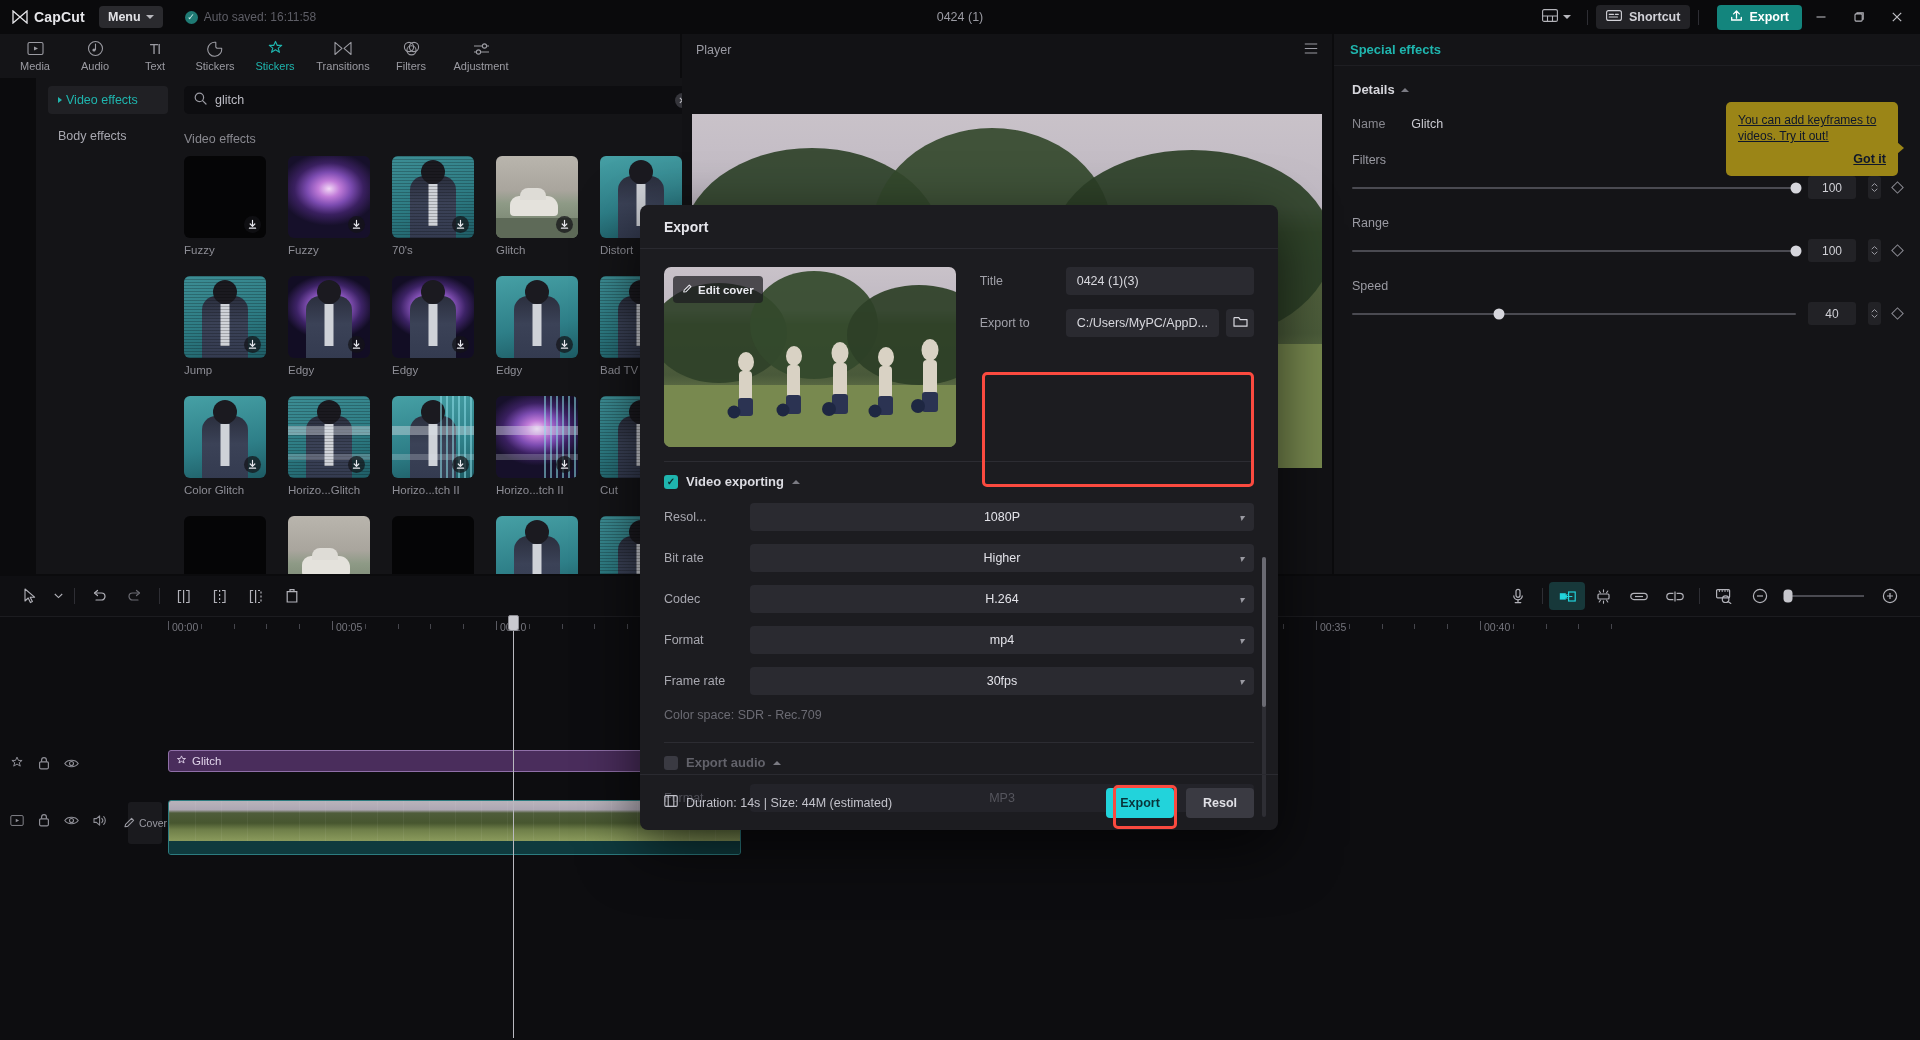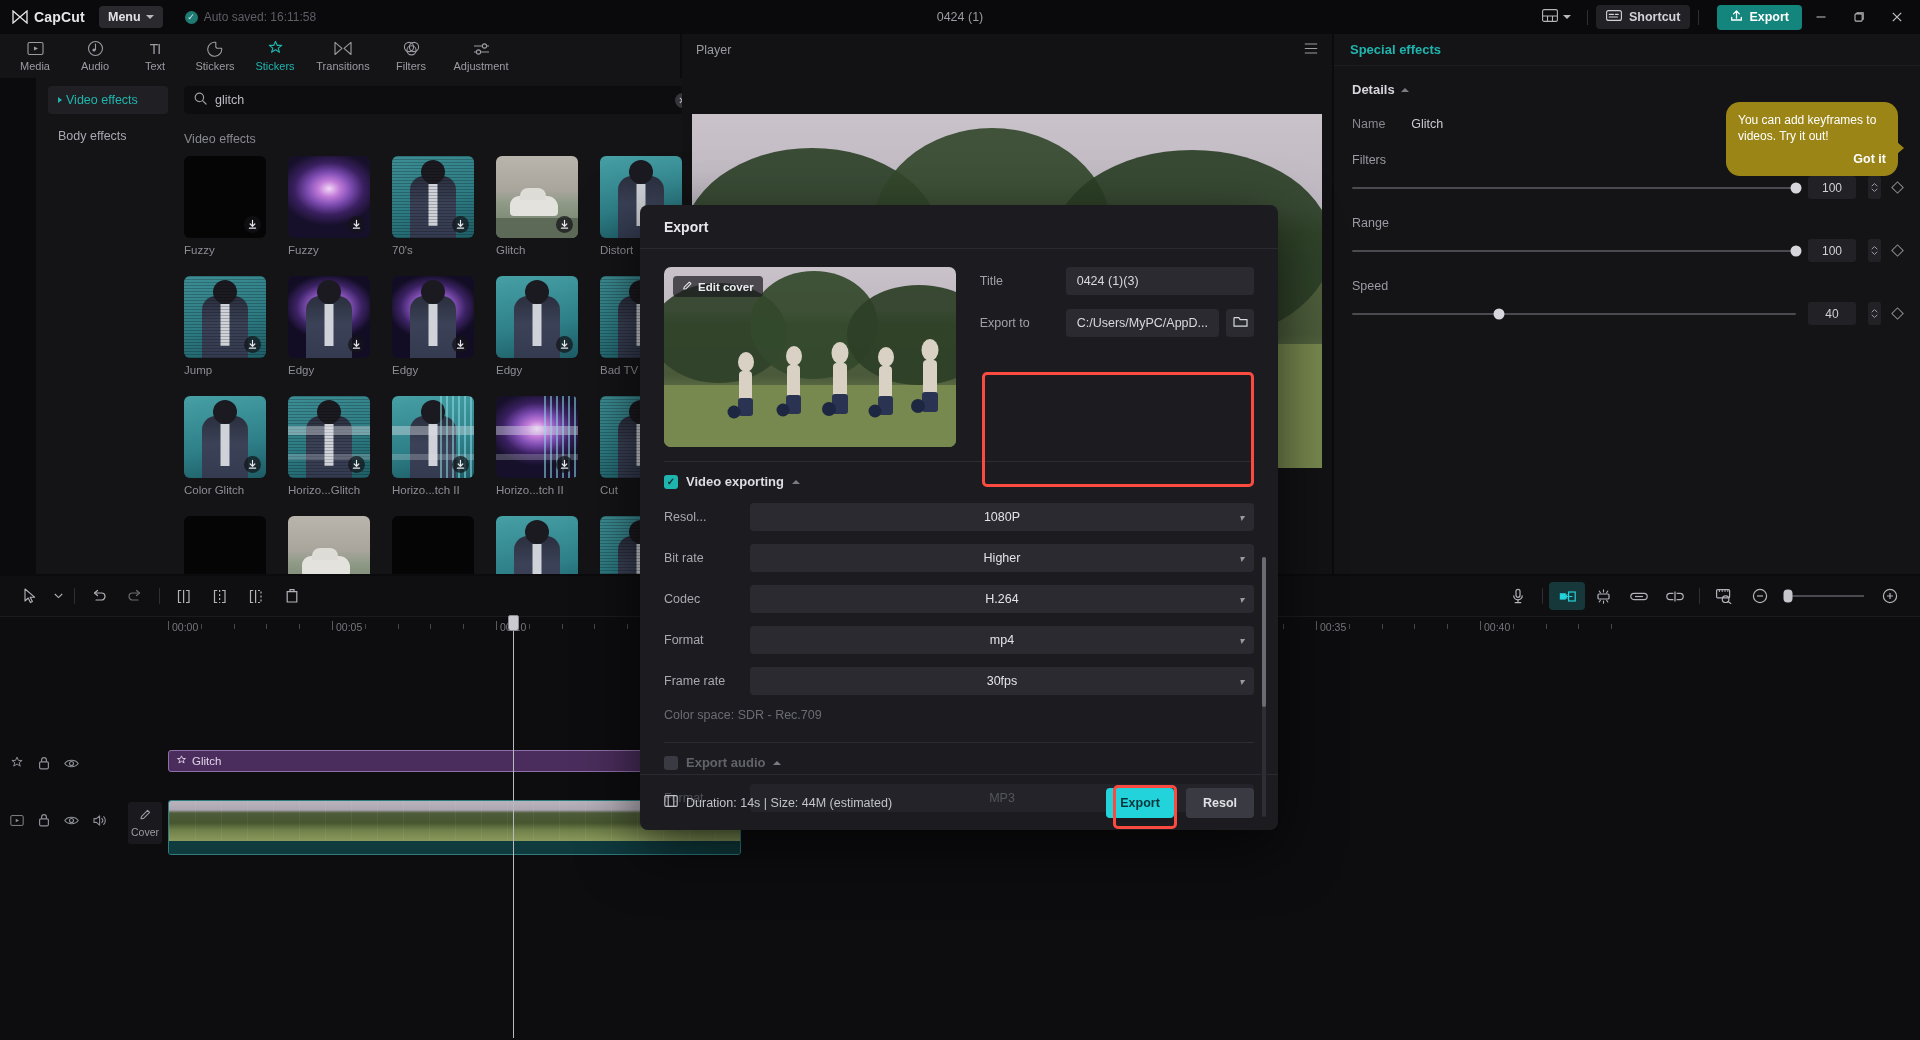--- a/index.html
+++ b/index.html
@@ -148,21 +148,21 @@
   .sliderrow { margin-bottom: 17px; }
   .sl-label { font-size: 12.5px; color: #9a9aa2; margin-bottom: 9px; }
   .sl-line { display: flex; align-items: center; gap: 12px; }
   .track { position: relative; flex: 1; height: 2px; background: #4a4a51; border-radius: 2px; }
   .knob { position: absolute; top: 50%; width: 11px; height: 11px; border-radius: 50%; background: #d6d6dc; transform: translate(-50%, -50%); cursor: pointer; }
   .numbox { width: 48px; height: 23px; background: #222226; border-radius: 3px; display: flex; align-items: center; justify-content: center; font-size: 12px; color: #d0d0d6; }
   .spin { display: flex; flex-direction: column; gap: 1px; width: 13px; height: 23px; background: #222226; border-radius: 3px; align-items: center; justify-content: center; cursor: pointer; }
   .diamond { width: 9px; height: 9px; border: 1.3px solid #8a8a92; transform: rotate(45deg); cursor: pointer; }
   .tooltip {
     position: absolute; right: 22px; top: 36px; width: 172px; background: #9b8517;
-    border-radius: 14px; padding: 10px 12px 8px 12px; color: #ffffff; font-size: 12px; line-height: 1.35;
+    border-radius: 5px; padding: 10px 12px 8px 12px; color: #0f172a; font-size: 12px; line-height: 1.35; text-decoration: underline;
   }
   .tooltip .got { text-align: right; font-weight: 700; margin-top: 7px; font-size: 12.5px; cursor: pointer; }
   .tooltip:after { content: ''; position: absolute; right: -6px; top: 40px; width: 0; height: 0;
     border-top: 6px solid transparent; border-bottom: 6px solid transparent; border-left: 7px solid #9b8517; }
 
   
   .tl-toolbar { position: absolute; left: 0; top: 576px; width: 1920px; height: 40px; background: #0f0f12; display: flex; align-items: center; }
   .tlb-left { display: flex; align-items: center; gap: 0; padding-left: 12px; }
   .tlb-btn { width: 36px; height: 28px; display: flex; align-items: center; justify-content: center; cursor: pointer; color: #b2b2b9; }
   .tlb-btn.sel { background: #17383a; border-radius: 4px; }
@@ -193,32 +193,32 @@
   .clip-video .cv-film {
     height: 40px;
     background:
       repeating-linear-gradient(90deg,
         rgba(255,255,255,.05) 0 1px, transparent 1px 26px),
       linear-gradient(180deg,#b9b3bb 0%,#ada7b3 22%,#4e5c3a 30%,#47562f 55%,#6f7f49 72%,#8a9a5c 100%);
   }
   .clip-video .cv-foot { height: 13px; background: #0f3a3e; }
   .cover-btn {
     position: absolute; width: 34px; height: 42px; background: #1a1a1e; border-radius: 3px;
-    display: flex; flex-direction: column; align-items: center; justify-content: center; gap: 3px;
+    display: flex; align-items: center; justify-content: center; gap: 3px;
     font-size: 10.5px; color: #9a9aa2; cursor: pointer;
   }
 
   
   .dlg-shadow { position: absolute; left: 640px; top: 205px; width: 638px; height: 625px; background: #1c1c20; border-radius: 8px; box-shadow: 0 18px 60px rgba(0,0,0,.65); z-index: 50; overflow: hidden; }
   .dlg-head { height: 44px; display: flex; align-items: center; padding: 0 24px; font-size: 14px; font-weight: 700; color: #e6e6ec; border-bottom: 1px solid #2a2a30; }
   .dlg-body { display: flex; padding: 18px 24px 0 24px; }
   .cover-preview { width: 320px; height: 180px; border-radius: 7px; position: relative; overflow: hidden;
     background: linear-gradient(180deg,#c9c2c9 0%, #bfb8c2 24%, #56633f 32%, #49593a 60%, #6d7c4d 74%, #82905a 100%); }
   .edit-cover {
-    position: absolute; left: 9px; top: 9px; height: 21px; padding: 0 9px; border-radius: 4px;
+    position: absolute; left: 9px; top: 9px; height: 27px; padding: 0 9px; border-radius: 4px;
     background: rgba(28,28,32,.72); display: flex; align-items: center; gap: 5px;
     font-size: 11.5px; font-weight: 700; color: #eaeaf0; cursor: pointer;
   }
   .dlg-right { flex: 1; padding-left: 24px; }
   .frow { display: flex; align-items: center; margin-bottom: 14px; }
   .flabel { width: 86px; font-size: 12.5px; color: #a0a0a8; }
   .finput { flex: 1; height: 28px; background: #2a2a30; border-radius: 4px; display: flex; align-items: center; padding: 0 11px; font-size: 12.5px; color: #d8d8de; }
   .fbrowse { width: 28px; height: 28px; background: #2a2a30; border-radius: 4px; margin-left: 7px; display: flex; align-items: center; justify-content: center; cursor: pointer; }
   .hr { height: 1px; background: #2c2c32; margin: 14px 0 12px 0; }
   .grouphead { display: flex; align-items: center; gap: 8px; font-size: 13px; font-weight: 700; color: #dcdce2; margin-bottom: 14px; }

